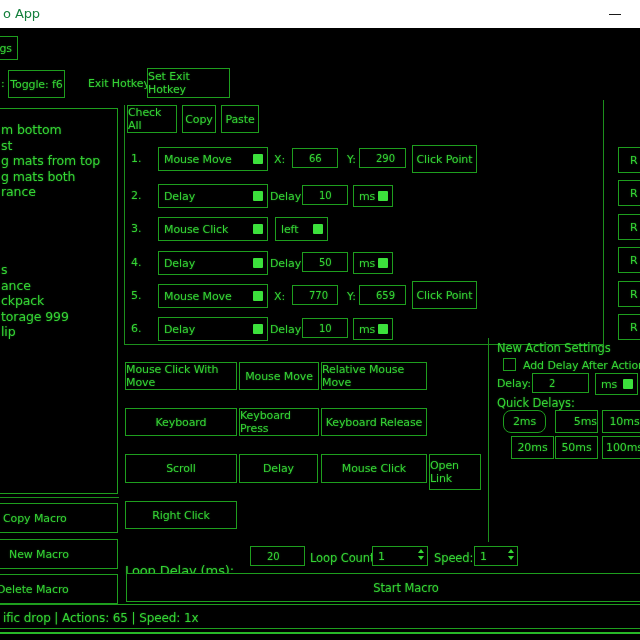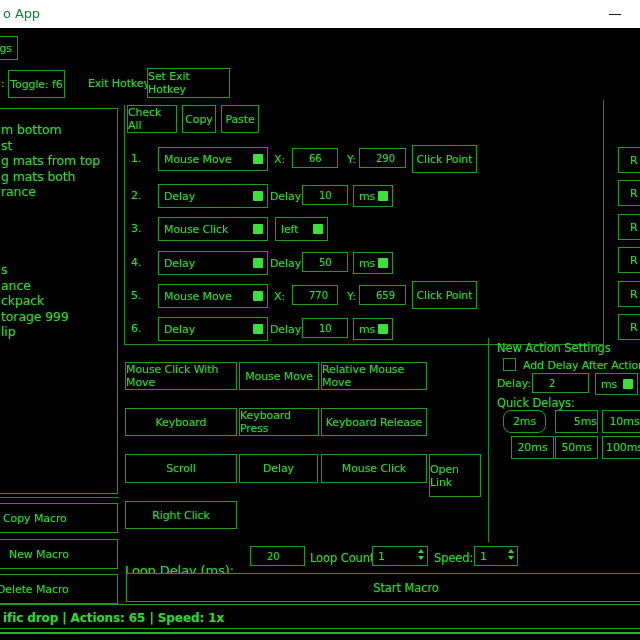--- a/index.html
+++ b/index.html
@@ -223,21 +223,21 @@
   </div>
   <div class="btn" style="left:321px;top:408px;width:106px;height:28px;">
     <span>Keyboard Release</span>
   </div>
   <div class="btn" style="left:239px;top:454px;width:79px;height:29px;">
     <span>Delay</span>
   </div>
   <div class="btn" style="left:321px;top:454px;width:106px;height:29px;">
     <span>Mouse Click</span>
   </div>
-  <div class="btn" style="left:429px;top:454px;width:52px;height:43px;">
+  <div class="btn" style="left:429px;top:454px;width:52px;height:36px;">
     <span>Open Link</span>
   </div>
   <div class="btn" style="left:125px;top:501px;width:112px;height:28px;">
     <span>Right Click</span>
   </div>
 
   <span class="lbl" style="left:497px;top:341px;font-size:11.5px;">New Action Settings</span>
   <div class="cb" style="left:503px;top:358px;"></div>
   <span class="lbl" style="left:523px;top:359px;">Add Delay After Action</span>
   <span class="lbl" style="left:497px;top:377px;">Delay:</span>
@@ -283,17 +283,17 @@
       <i class="tri-up"></i>
       <i class="tri-dn"></i>
     </span>
   </div>
 
   <div class="btn" style="left:126px;top:573px;width:560px;height:29px;font-size:11.5px;">
     <span>Start Macro</span>
   </div>
 
   <div class="box" style="left:-6px;top:604px;width:652px;height:25px;">
-    <span class="lbl" style="left:8px;top:6px;font-size:12px;font-weight:bold;">ific drop | Actions: 65 | Speed: 1x</span>
+    <span class="lbl" style="left:8px;top:6px;font-size:12px;">ific drop | Actions: 65 | Speed: 1x</span>
   </div>
   <div class="abs" style="left:0;top:632px;width:640px;height:2px;background:#28b828;"></div>
 
 </div>
 
 </body></html>

